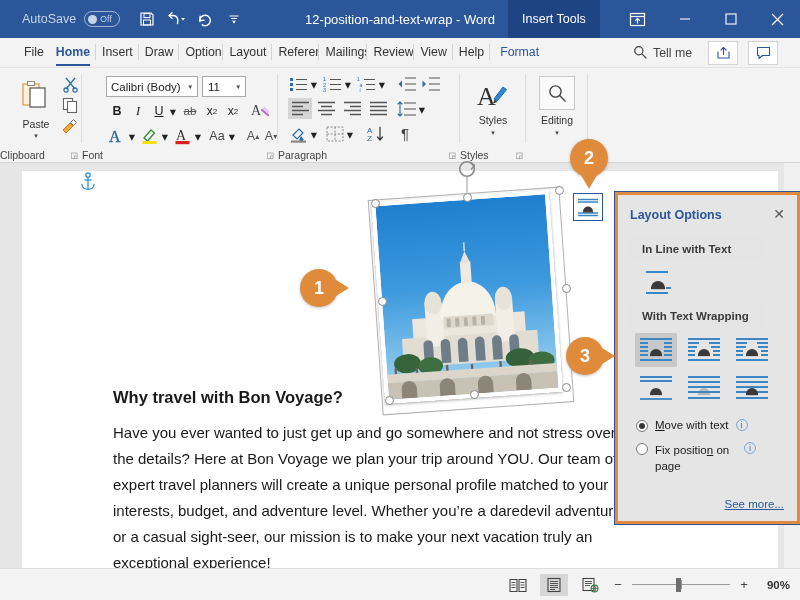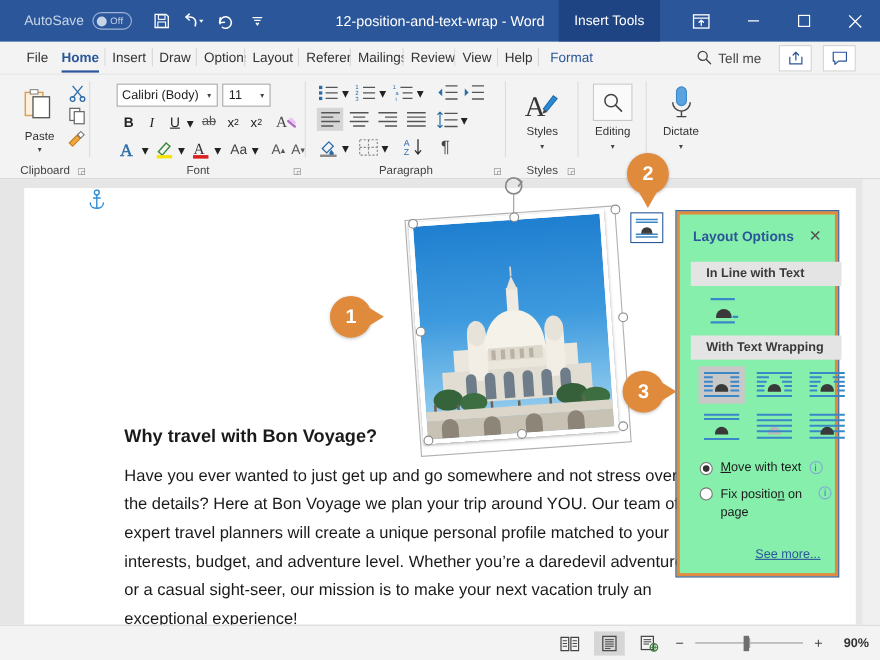--- a/index.html
+++ b/index.html
@@ -79,21 +79,21 @@
     display: flex; align-items: center; justify-content: center;
   }
 
   
   .ribbon {
     position: absolute; left: 0; top: 68px; width: 800px; height: 95px;
     background: #f3f3f3; border-bottom: 1px solid #d4d4d4;
   }
   .group { position: absolute; top: 0; height: 95px; }
   .group-label {
-    position: absolute; bottom: 2px; left: 0; right: 0; text-align: center;
+    position: absolute; bottom: 2px; left: 0; right: 0; text-align: left;
     font-size: 10.5px; color: #444;
   }
   .group-div {
     position: absolute; top: 6px; bottom: 20px; width: 1px; background: #dcdcdc;
   }
   .dlg-launch {
     position: absolute; bottom: 3px; font-size: 8px; color: #777;
   }
   .ctrl { position: absolute; display: flex; align-items: center; justify-content: center; }
   .lbl-under { font-size: 10.5px; color: #333; text-align: center; }
@@ -150,22 +150,22 @@
     position: absolute; border: 1px solid #b0b0b0; z-index: 4;
   }
 
   
   .lo-btn {
     position: absolute; left: 573px; top: 193px; width: 30px; height: 28px;
     border: 1.5px solid #2b579a; background: #fff;
     display: flex; align-items: center; justify-content: center; z-index: 20;
   }
   .lo-panel {
-    position: absolute; left: 615px; top: 192px; width: 147px; height: 332px;
-    background: #86efac; border: 3px solid #e18a3d;
+    position: absolute; left: 615px; top: 192px; width: 185px; height: 332px;
+    background: #e5e5e5; border: 3px solid #e18a3d;
     outline: 1px solid #2b579a; z-index: 30;
   }
   .lo-title {
     position: absolute; left: 12px; top: 13px;
     font-size: 12.5px; font-weight: bold; color: #2b579a;
   }
   .lo-close {
     position: absolute; right: 10px; top: 11px; width: 16px; height: 16px;
     display: flex; align-items: center; justify-content: center;
     font-size: 14px; color: #555;
@@ -566,31 +566,20 @@
         <svg width="20" height="20" viewBox="0 0 20 20">
             <circle cx="8.5" cy="8.5" r="5.6" fill="none" stroke="#444" stroke-width="1.4"></circle>
             <path d="M12.6 12.6L18 18" stroke="#444" stroke-width="1.4" stroke-linecap="round"></path>
           </svg>
       </div>
       <div class="ctrl lbl-under" style="left:3px; top:46px; width:56px">Editing</div>
       <div class="ctrl caret" style="left:25px; top:61px; width:12px">▾</div>
       <div class="group-div" style="right:0"></div>
     </div>
 
-    <div class="group" style="left:588px; width:62px">
-      <div class="ctrl" style="left:18px; top:8px; width:26px; height:34px">
-        <svg width="24" height="32" viewBox="0 0 24 32">
-            <rect x="8" y="2" width="9" height="17" rx="4.5" fill="#5ba3e0" stroke="#3b86c4" stroke-width="1"></rect>
-            <path d="M4.5 16a8 8 0 0 0 16 0" fill="none" stroke="#444" stroke-width="1.3"></path>
-            <path d="M12.5 24v5M8.5 29h8" stroke="#444" stroke-width="1.3" stroke-linecap="round"></path>
-          </svg>
-      </div>
-      <div class="ctrl lbl-under" style="left:2px; top:46px; width:58px">Dictate</div>
-      <div class="ctrl caret" style="left:25px; top:61px; width:12px">▾</div>
-    </div>
   </div>
 
   <div class="docarea">
     <div class="page"></div>
   </div>
   <div class="vscroll"></div>
 
   <div class="anchor-icon">
     <svg width="16" height="20" viewBox="0 0 16 20">
         <circle cx="8" cy="3" r="2.2" fill="none" stroke="#2e8fd8" stroke-width="1.3"></circle>

